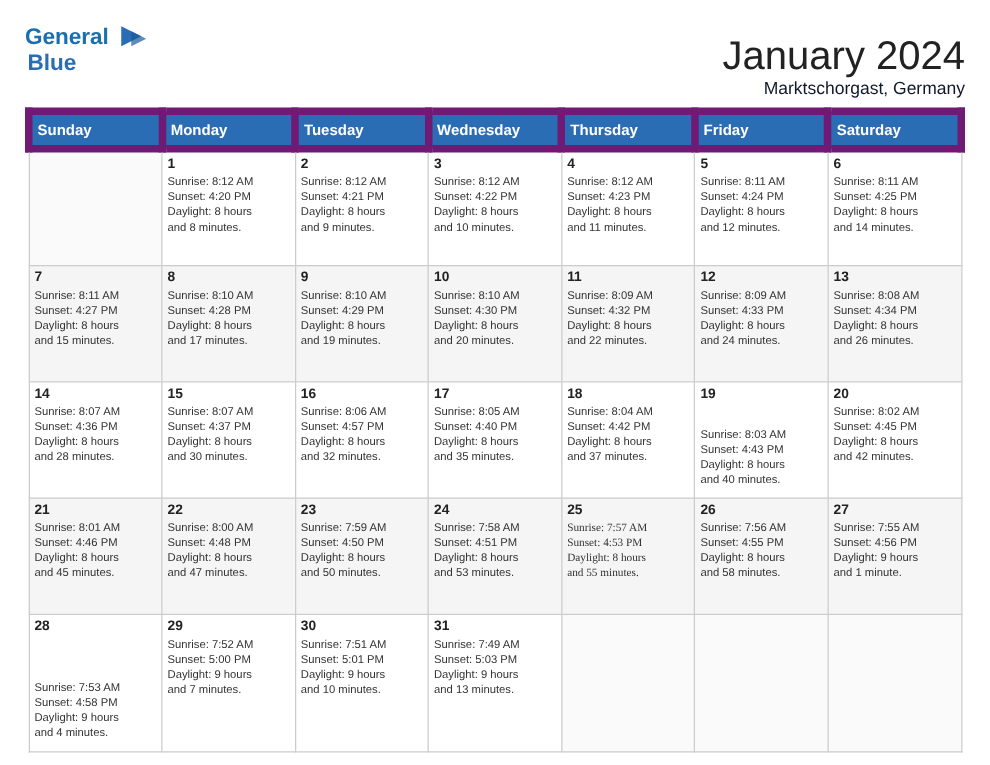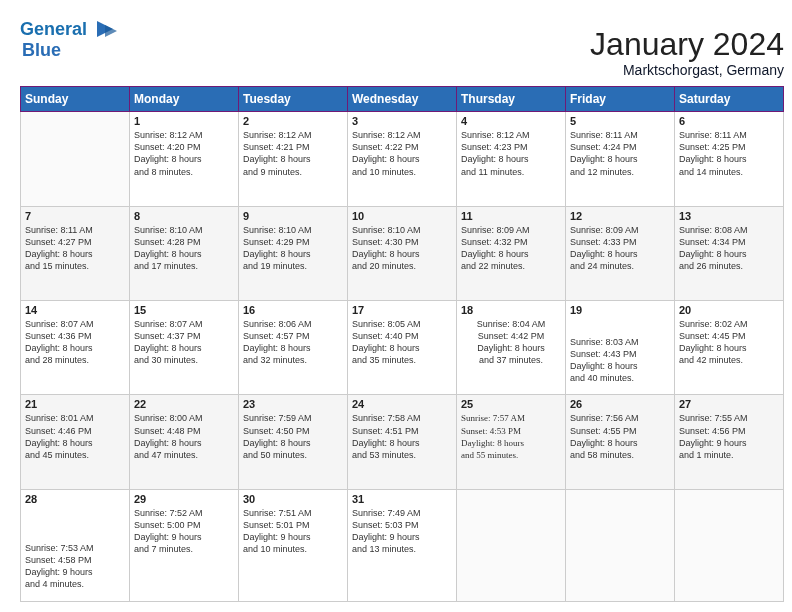--- a/index.html
+++ b/index.html
@@ -6,21 +6,21 @@
     body {
       width: 792px;
       height: 612px;
       font-family: Arial, sans-serif;
       background: #fff;
       overflow: hidden;
     }
     .page {
       width: 792px;
       height: 612px;
-      padding: 15px 8px 10px 20px;
+      padding: 15px 20px 10px 20px;
       display: flex;
       flex-direction: column;
     }
     .header {
       display: flex;
       justify-content: space-between;
       align-items: flex-start;
       margin-bottom: 8px;
     }
     .logo {
@@ -58,21 +58,21 @@
       width: 100%;
       table-layout: fixed;
     }
     .calendar th {
       background: #2a6db5;
       color: white;
       font-size: 12px;
       font-weight: bold;
       padding: 5px 4px;
       text-align: left;
-      border: 1px solid #701a75;
+      border: 6px solid #701a75;
     }
     .calendar td {
       border: 1px solid #ccc;
       vertical-align: top;
       padding: 3px 4px;
       font-size: 9.5px;
       color: #333;
       background: #fff;
       height: 88px;
     }
@@ -256,21 +256,21 @@
           </td>
           <td>
             <span class="day-num">17</span>
             <div class="day-info" style="white-space: pre-line;">Sunrise: 8:05 AM
 Sunset: 4:40 PM
 Daylight: 8 hours
 and 35 minutes.</div>
           </td>
           <td>
             <span class="day-num">18</span>
-            <div class="day-info" style="white-space: pre-line; text-align: center;">Sunrise: 8:04 AM
+            <div class="day-info" style="white-space: pre-line;">Sunrise: 8:04 AM
 Sunset: 4:42 PM
 Daylight: 8 hours
 and 37 minutes.</div>
           </td>
           <td>
             <span class="day-num">19</span>
             <div class="day-info" style="white-space: pre-line; margin-top: 20px;">Sunrise: 8:03 AM
 Sunset: 4:43 PM
 Daylight: 8 hours
 and 40 minutes.</div>

